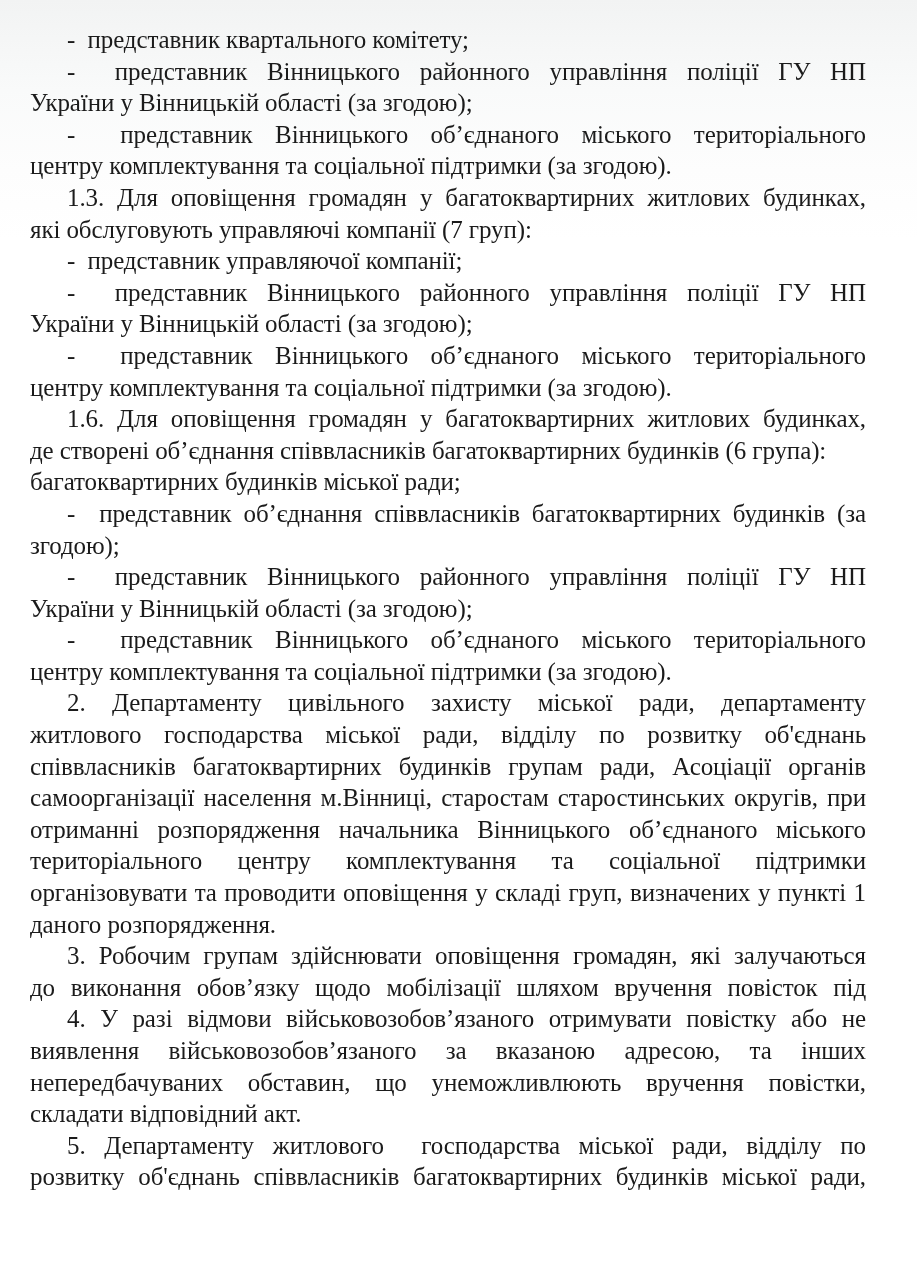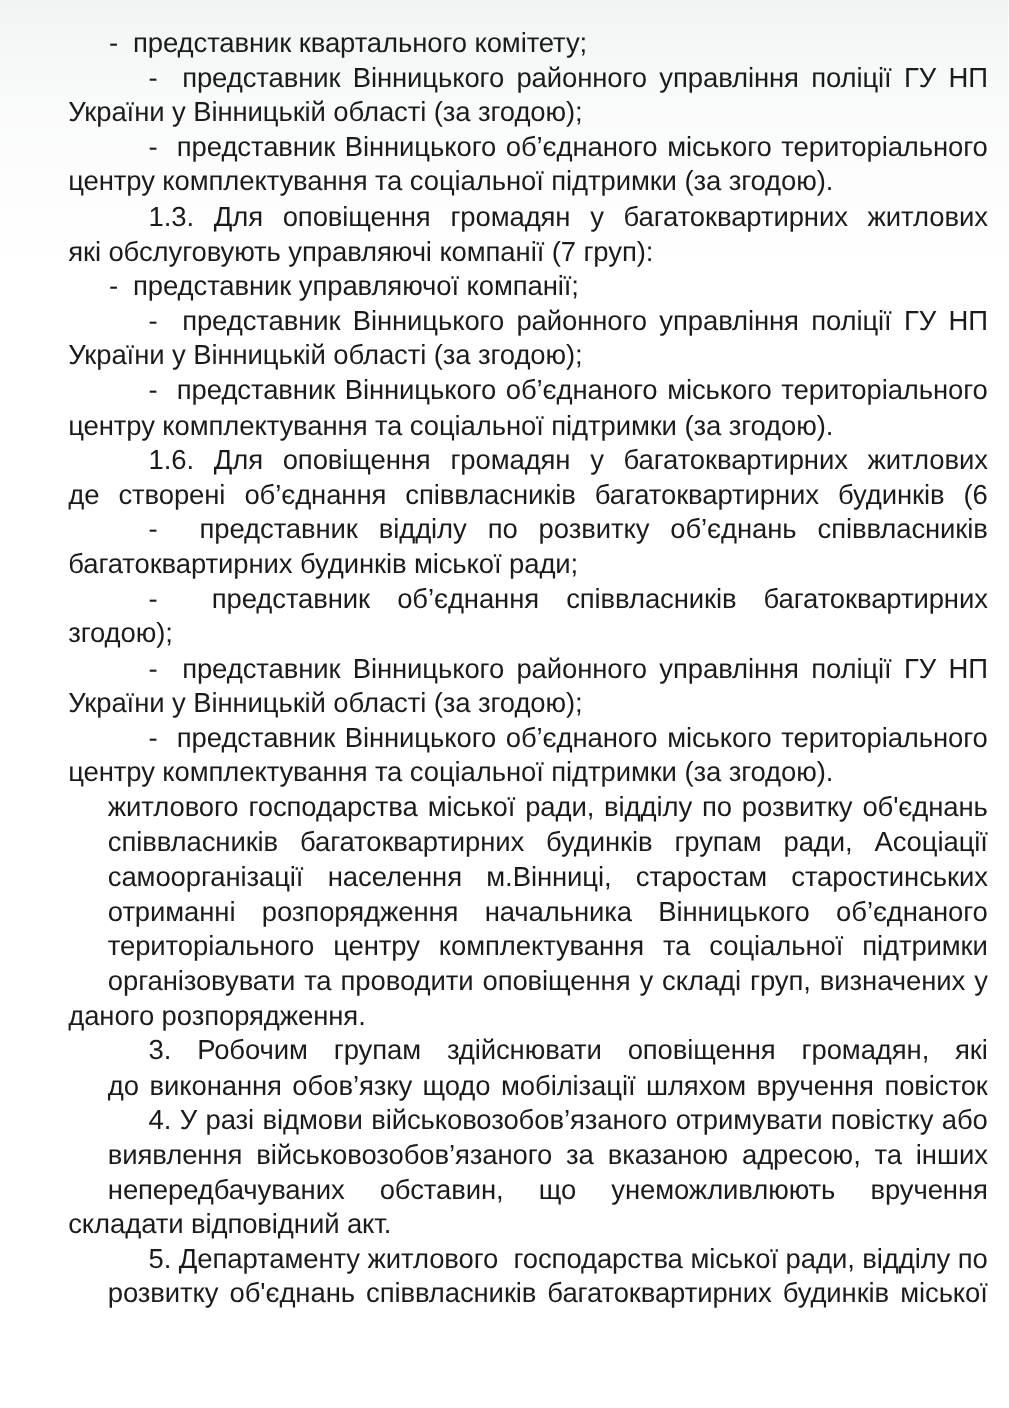--- a/index.html
+++ b/index.html
@@ -11,39 +11,38 @@
     background: #ffffff;
   }
   .page {
     position: relative;
     width: 917px;
     height: 1280px;
     background: linear-gradient(180deg, #f2f3f3 0px, #f9fafa 90px, #fdfdfd 170px, #ffffff 240px);
   }
   .doc-text {
     position: absolute;
-    left: 62px;
+    left: 30px;
     top: 24px;
     width: 836px;
-    font-family: Liberation Sans, sans-serif;
+    font-family: Liberation Serif, serif;
     font-size: 25px;
     line-height: 31.6px;
     color: #1b1b1b;
     letter-spacing: -0.1px;
   }
   .line {
     height: 31.6px;
     overflow: hidden;
     text-align: justify;
     text-align-last: left;
     white-space: normal;
   }
   .line.just {
     text-align-last: justify;
-    margin-left: 36px;
   }
   .line.indent {
     text-indent: 37px;
   }
 </style>
 </head>
 <body>
 
 <div class="page">
   <div class="doc-text">
@@ -54,28 +53,28 @@
       <div class="line">центру комплектування та соціальної підтримки (за згодою).</div>
       <div class="line indent just">1.3. Для оповіщення громадян у багатоквартирних житлових будинках,</div>
       <div class="line">які обслуговують управляючі компанії (7 груп):</div>
       <div class="line indent">-&nbsp; представник управляючої компанії;</div>
       <div class="line indent just">-&nbsp; представник Вінницького районного управління поліції ГУ НП</div>
       <div class="line">України у Вінницькій області (за згодою);</div>
       <div class="line indent just">-&nbsp; представник Вінницького об’єднаного міського територіального</div>
       <div class="line">центру комплектування та соціальної підтримки (за згодою).</div>
       <div class="line indent just">1.6. Для оповіщення громадян у багатоквартирних житлових будинках,</div>
       <div class="line">де створені об’єднання співвласників багатоквартирних будинків (6 група):</div>
-      <div class="line indent just">-&nbsp; представник відділу по розвитку об’єднань співвласників</div>
       <div class="line">багатоквартирних будинків міської ради;</div>
       <div class="line indent just">-&nbsp; представник об’єднання співвласників багатоквартирних будинків (за</div>
       <div class="line">згодою);</div>
       <div class="line indent just">-&nbsp; представник Вінницького районного управління поліції ГУ НП</div>
       <div class="line">України у Вінницькій області (за згодою);</div>
       <div class="line indent just">-&nbsp; представник Вінницького об’єднаного міського територіального</div>
       <div class="line">центру комплектування та соціальної підтримки (за згодою).</div>
+      <div class="line indent just">2. Департаменту цивільного захисту міської ради, департаменту</div>
       <div class="line just">житлового господарства міської ради, відділу по розвитку об'єднань</div>
       <div class="line just">співвласників багатоквартирних будинків групам ради, Асоціації органів</div>
       <div class="line just">самоорганізації населення м.Вінниці, старостам старостинських округів, при</div>
       <div class="line just">отриманні розпорядження начальника Вінницького об’єднаного міського</div>
       <div class="line just">територіального центру комплектування та соціальної підтримки</div>
       <div class="line just">організовувати та проводити оповіщення у складі груп, визначених у пункті 1</div>
       <div class="line">даного розпорядження.</div>
       <div class="line indent just">3. Робочим групам здійснювати оповіщення громадян, які залучаються</div>
       <div class="line just">до виконання обов’язку щодо мобілізації шляхом вручення повісток під</div>
       <div class="line indent just">4. У разі відмови військовозобов’язаного отримувати повістку або не</div>

